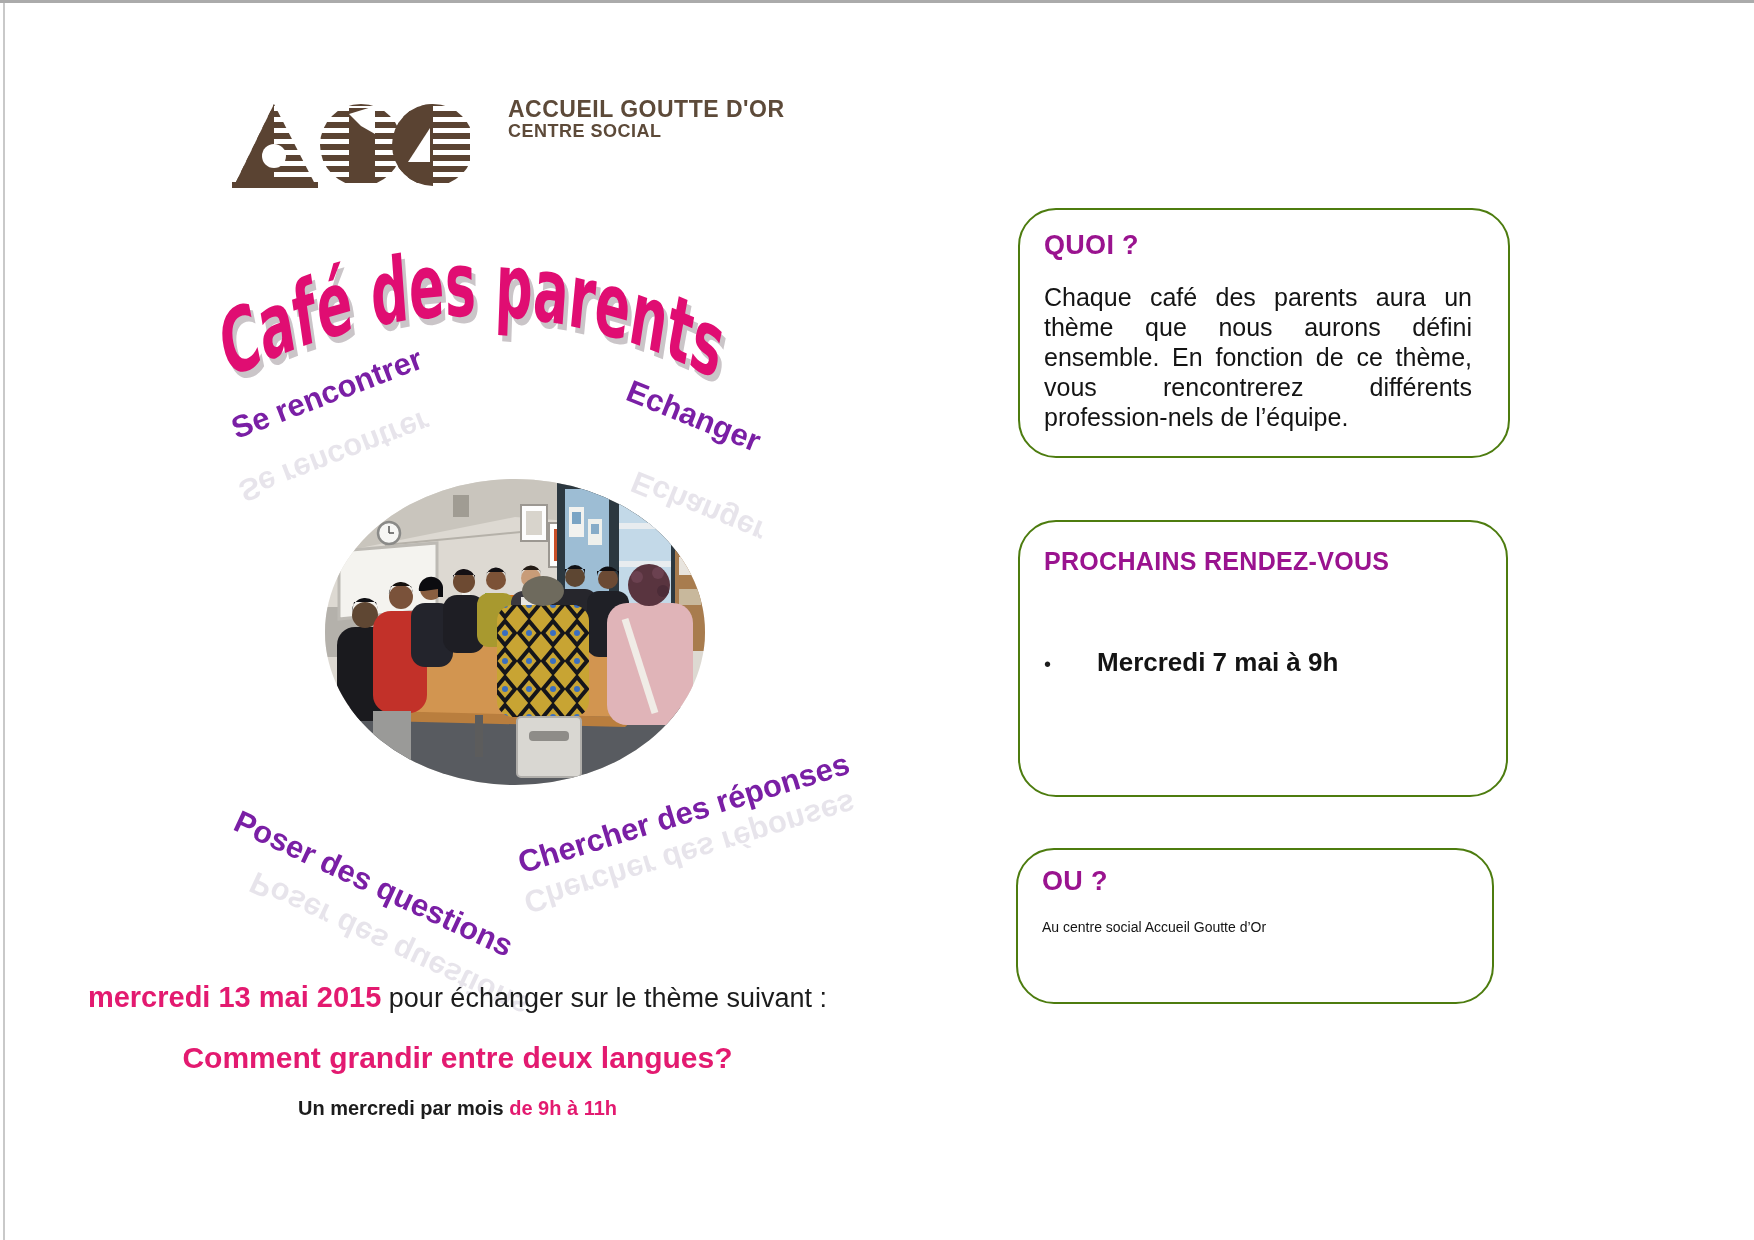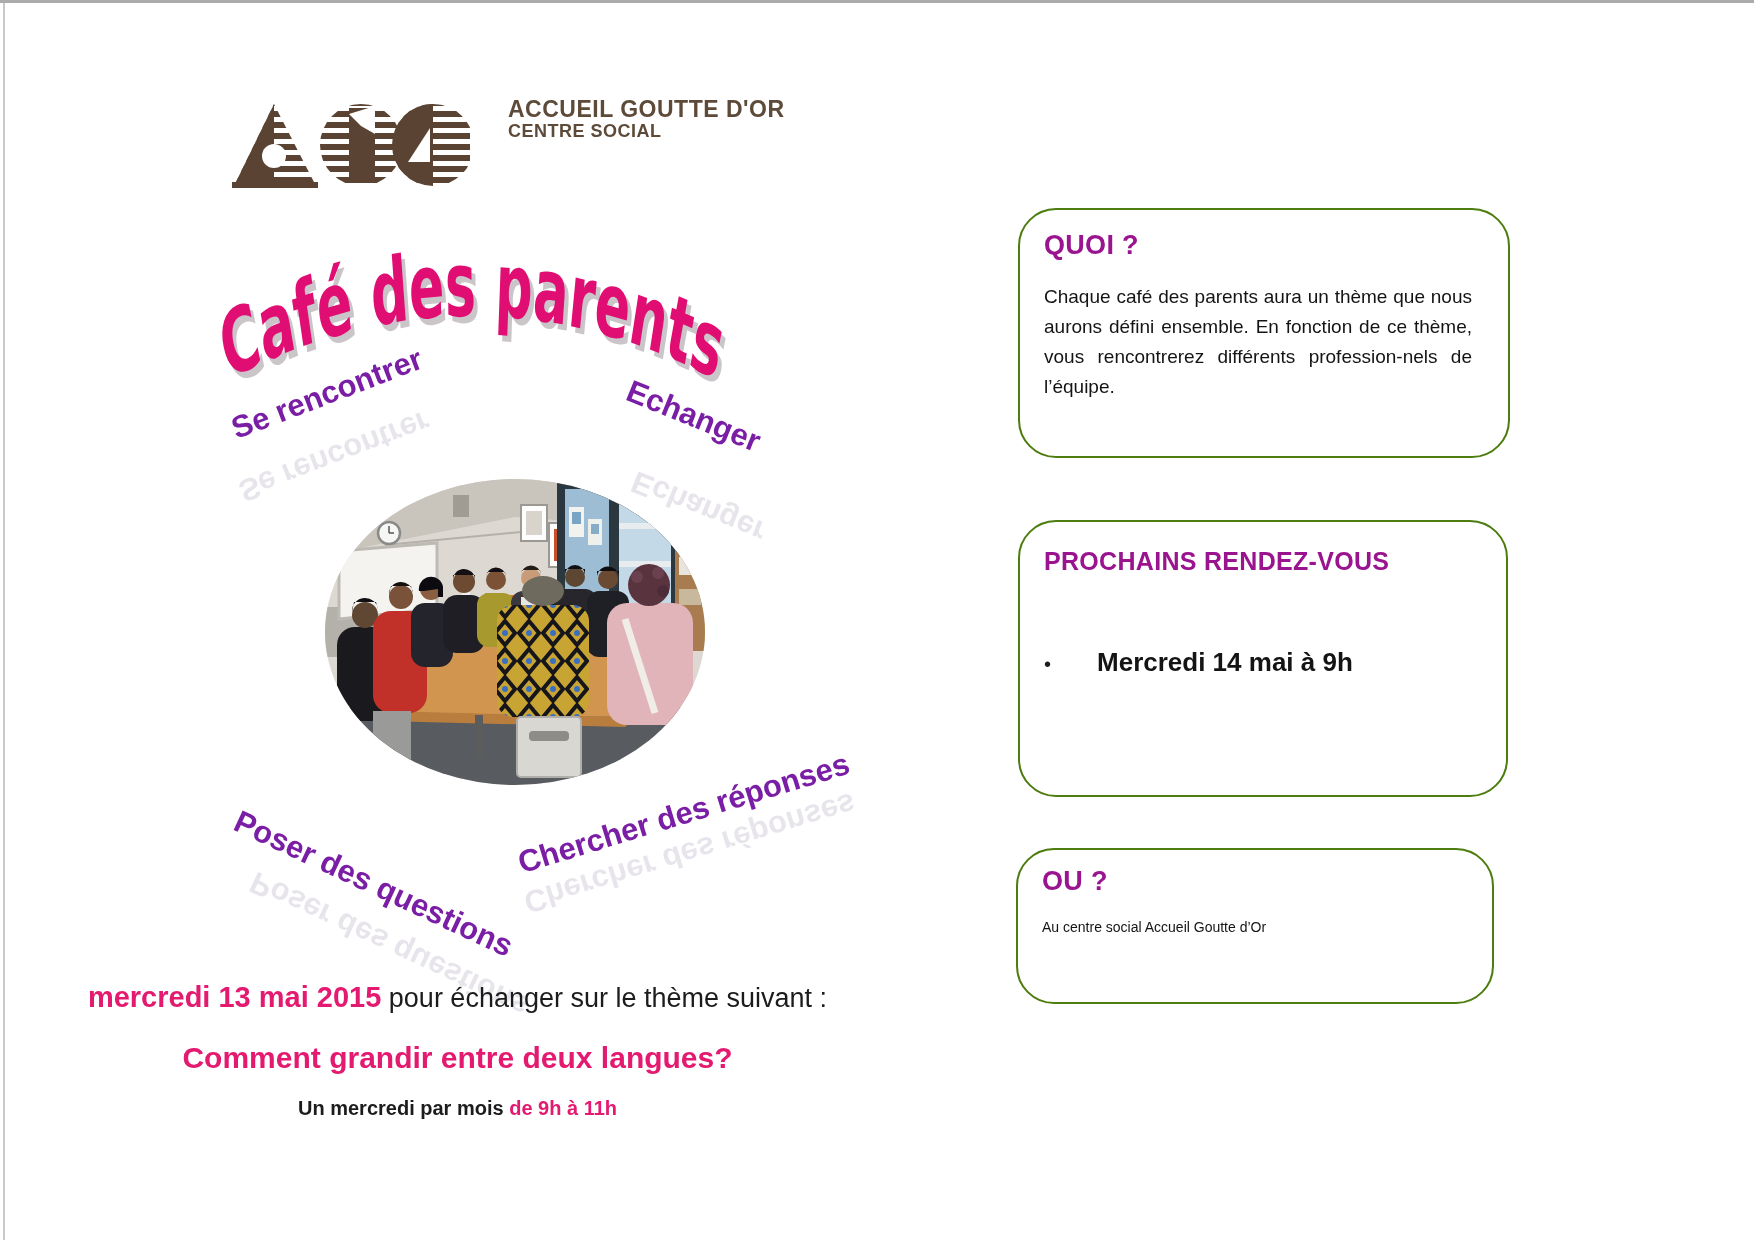--- a/index.html
+++ b/index.html
@@ -45,21 +45,21 @@
 
   
   .box{border:2px solid #4d7c0f;border-radius:38px;background:#ffffff;box-sizing:border-box;}
   .box-quoi{left:1018px;top:208px;width:492px;height:250px;}
   .box-rdv{left:1018px;top:520px;width:490px;height:277px;}
   .box-ou{left:1016px;top:848px;width:478px;height:156px;}
   .box-title{position:absolute;left:24px;font-size:27px;font-weight:bold;color:#9a138f;letter-spacing:.3px;}
   .box-quoi .box-title{top:20px;}
   .box-rdv .box-title{top:25px;font-size:25px;}
   .box-ou .box-title{top:16px;}
-  .box-body{position:absolute;left:24px;top:72px;width:428px;font-size:19px;line-height:30px;
+  .box-body{position:absolute;left:24px;top:72px;width:428px;font-size:25px;line-height:30px;
             text-align:justify;color:#141414;}
   .box-ou .box-body{top:62px;font-size:14px;text-align:left;width:430px;}
   .rdv-row{position:absolute;left:24px;top:125px;width:430px;display:flex;align-items:baseline;}
   .rdv-bullet{font-size:20px;margin-right:46px;}
   .rdv-item{font-size:26px;font-weight:bold;color:#141414;}
 </style>
 </head>
 <body>
 
 <div id="stage">
@@ -251,21 +251,21 @@
 
   <div class="abs box box-quoi">
     <div class="box-title">QUOI ?</div>
     <div class="box-body">Chaque café des parents aura un thème que nous aurons défini ensemble. En fonction de ce thème, vous rencontrerez différents profession-nels de l’équipe.</div>
   </div>
 
   <div class="abs box box-rdv">
     <div class="box-title">PROCHAINS RENDEZ-VOUS</div>
     <div class="rdv-row">
       <span class="rdv-bullet">•</span>
-      <span class="rdv-item">Mercredi 14 mai à 9h</span>
+      <span class="rdv-item">Mercredi 7 mai à 9h</span>
     </div>
   </div>
 
   <div class="abs box box-ou">
     <div class="box-title">OU ?</div>
     <div class="box-body">Au centre social Accueil Goutte d’Or</div>
   </div>
 
 </div>
 

